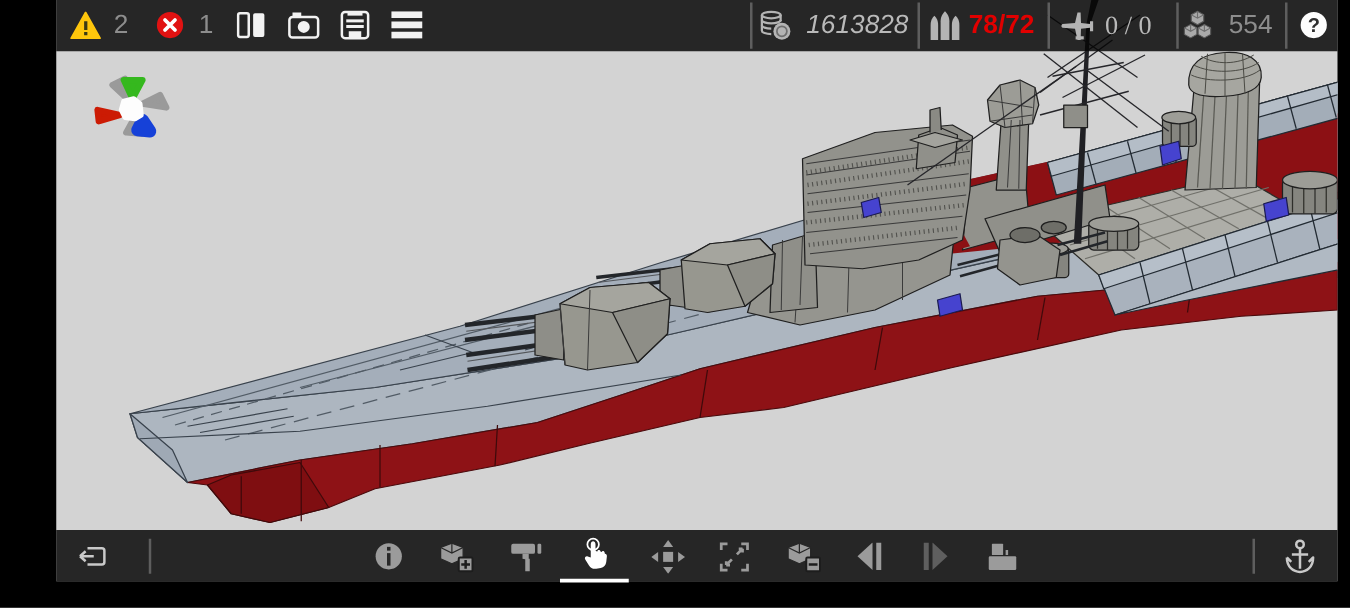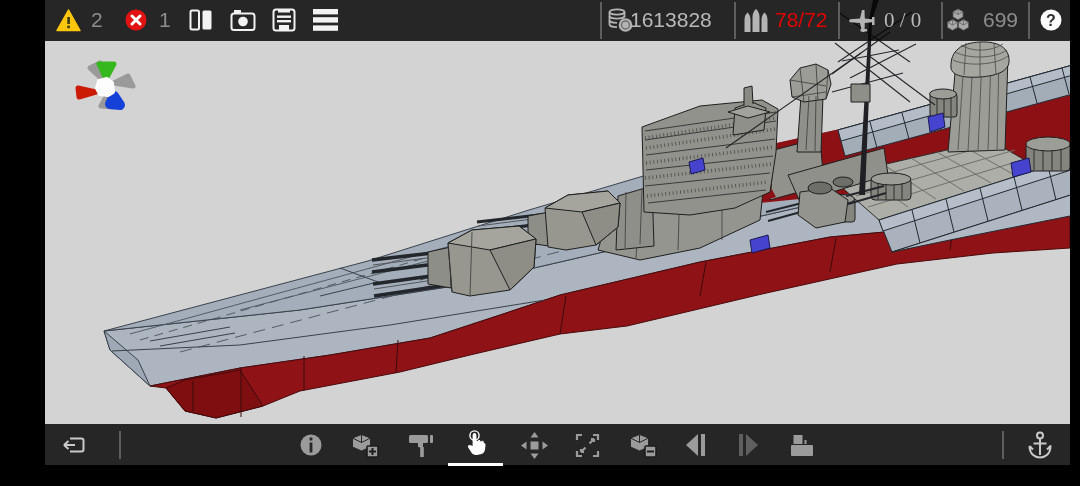--- a/index.html
+++ b/index.html
@@ -292,30 +292,30 @@
     <g stroke="#b4b4b4" stroke-width="1.8" fill="none">
       <ellipse cx="9" cy="4" rx="7.5" ry="2.6"></ellipse>
       <path d="M1.5 4 L1.5 16.5 C1.5 18 4.8 19.2 9 19.2"></path>
       <path d="M16.5 4 L16.5 9"></path>
       <path d="M1.5 8 C1.5 9.5 4.8 10.7 9 10.7 C13.2 10.7 16.5 9.5 16.5 8"></path>
       <path d="M1.5 12.2 C1.5 13.7 4.8 14.9 9 14.9"></path>
     </g>
     <circle cx="17.5" cy="17" r="6.8" fill="#b4b4b4"></circle>
     <circle cx="17.5" cy="17" r="4" fill="none" stroke="#6e6e6e" stroke-width="1.4"></circle>
   </svg>
-  <span class="num" style="left:585px;">1613828</span>
+  <span class="num" style="left:600px;font-style:italic;">1613828</span>
   <div class="sep" style="left:689px;top:2px;height:37px;"></div>
   <svg style="position:absolute;left:698px;top:8px" width="26" height="25" viewBox="0 0 26 25">
     <g fill="#b4b4b4">
       <path d="M1.5 24 L1.5 12 C1.5 8 3 6 4.5 4.5 C6 6 7.5 8 7.5 12 L7.5 24 Z"></path>
       <path d="M9.5 24 L9.5 9 C9.5 5 11.5 2.5 13 1 C14.5 2.5 16.5 5 16.5 9 L16.5 24 Z"></path>
       <path d="M18.5 24 L18.5 12 C18.5 8 20 6 21.5 4.5 C23 6 24.5 8 24.5 12 L24.5 24 Z"></path>
     </g>
   </svg>
-  <span class="num" style="left:730px;color:#e10000;">78/72</span>
+  <span class="num" style="left:730px;color:#e10000;font-weight:bold;">78/72</span>
   <div class="sep" style="left:793px;top:2px;height:37px;"></div>
   <svg style="position:absolute;left:803px;top:9px" width="30" height="24" viewBox="0 0 30 24">
     <g fill="#b4b4b4">
       <path d="M2 10.2 C0.8 10.8 0.8 12.6 2 13.2 L12 14 L14 23 L16.5 23 L16.8 14 L26 13 L26 10.4 L16.8 9.4 L16.5 1 L14 1 L12 9.4 Z"></path>
       <rect x="24" y="8" width="2.5" height="8"></rect>
       <path d="M12.5 20 L19 20 L19 22.5 L12.5 22.5 Z"></path>
     </g>
   </svg>
   <span class="num" style="left:839px;font-family:Liberation Serif, serif;">0 / 0</span>
   <div class="sep" style="left:896px;top:2px;height:37px;"></div>
@@ -324,21 +324,21 @@
       <path d="M12 1 L17 3.8 L17 9 L12 11.8 L7 9 L7 3.8 Z"></path>
       <path d="M6.5 11.5 L11.5 14.3 L11.5 19.5 L6.5 22.3 L1.5 19.5 L1.5 14.3 Z"></path>
       <path d="M17.5 11.5 L22.5 14.3 L22.5 19.5 L17.5 22.3 L12.5 19.5 L12.5 14.3 Z"></path>
     </g>
     <g stroke="#6e6e6e" stroke-width="0.9" fill="none">
       <path d="M12 1 L12 6.5 M7 3.8 L12 6.5 L17 3.8"></path>
       <path d="M6.5 11.5 L6.5 17 M1.5 14.3 L6.5 17 L11.5 14.3"></path>
       <path d="M17.5 11.5 L17.5 17 M12.5 14.3 L17.5 17 L22.5 14.3"></path>
     </g>
   </svg>
-  <span class="num" style="left:938px;color:#8d8d8d;">699</span>
+  <span class="num" style="left:938px;color:#8d8d8d;">554</span>
   <div class="sep" style="left:983px;top:2px;height:37px;"></div>
   <svg style="position:absolute;left:995px;top:9px" width="22" height="22" viewBox="0 0 22 22">
     <circle cx="11" cy="11" r="10.5" fill="#fdfdfd"></circle>
     <text x="11" y="16.5" text-anchor="middle" font-family="Liberation Sans" font-size="16" font-weight="bold" fill="#2e2e2e">?</text>
   </svg>
 </div>
 <div class="bar" id="botbar">
   <svg style="position:absolute;left:16px;top:8px" width="26" height="26" viewBox="0 0 26 26">
     <path d="M9 6.5 L20.5 6.5 C21.6 6.5 22.5 7.4 22.5 8.5 L22.5 17.5 C22.5 18.6 21.6 19.5 20.5 19.5 L9 19.5" fill="none" stroke="#c9c9c9" stroke-width="2"></path>
     <path d="M3 13 L14 13 M3 13 L7.5 9 M3 13 L7.5 17" fill="none" stroke="#c9c9c9" stroke-width="2"></path>

